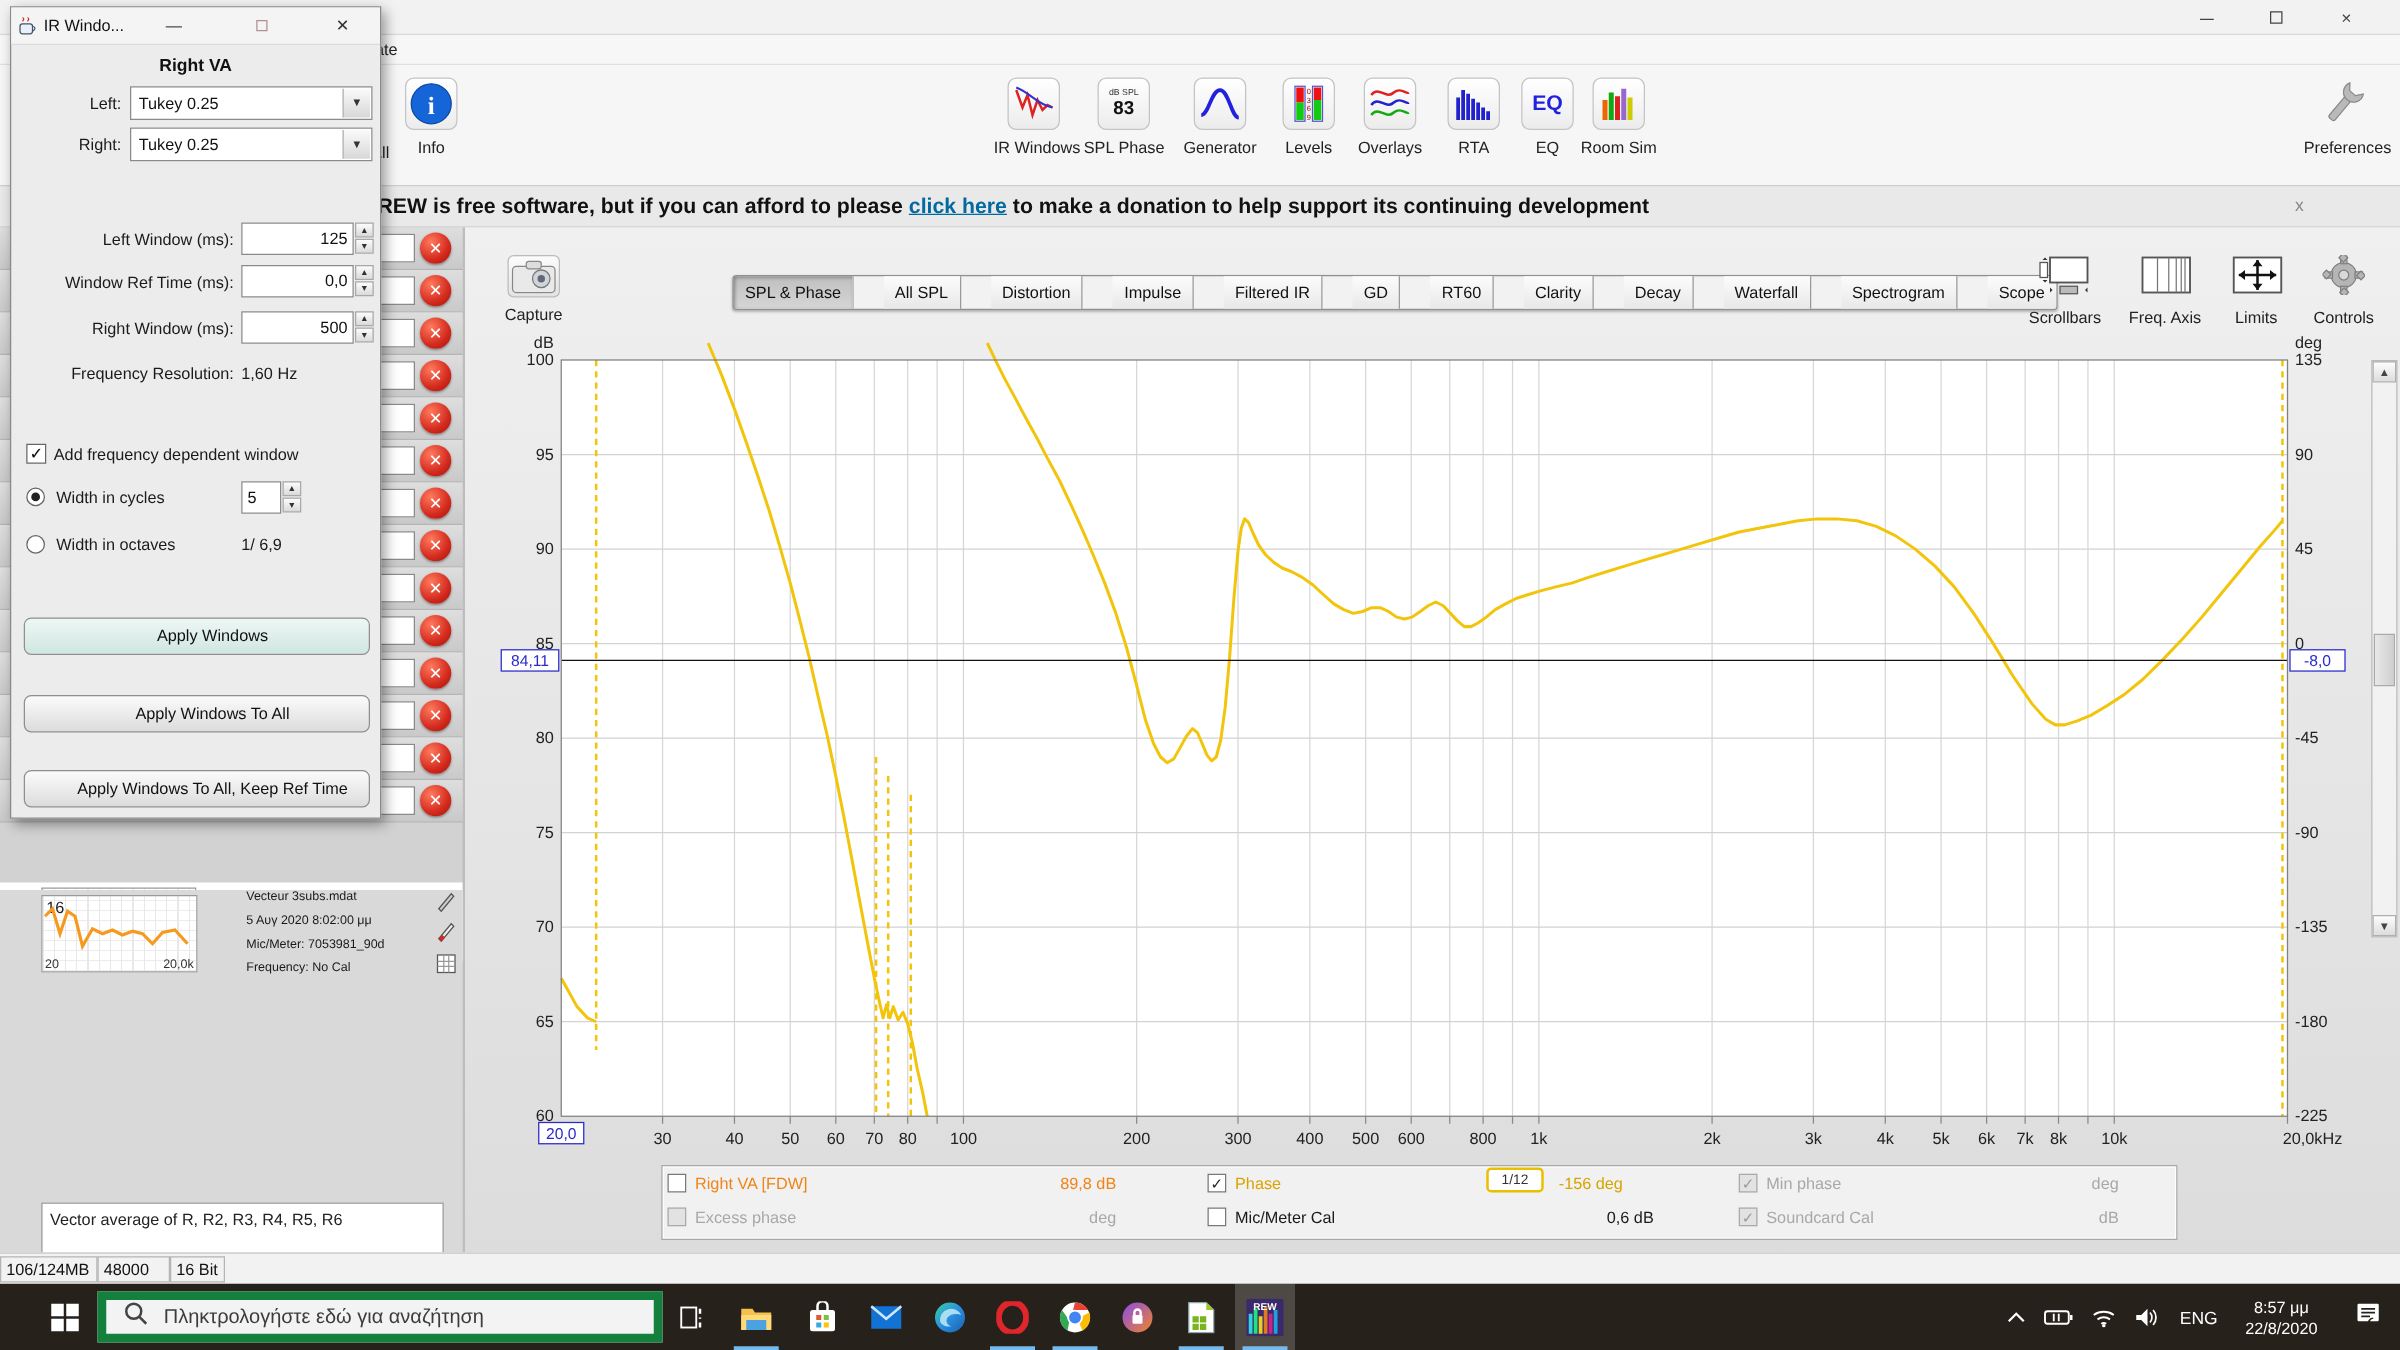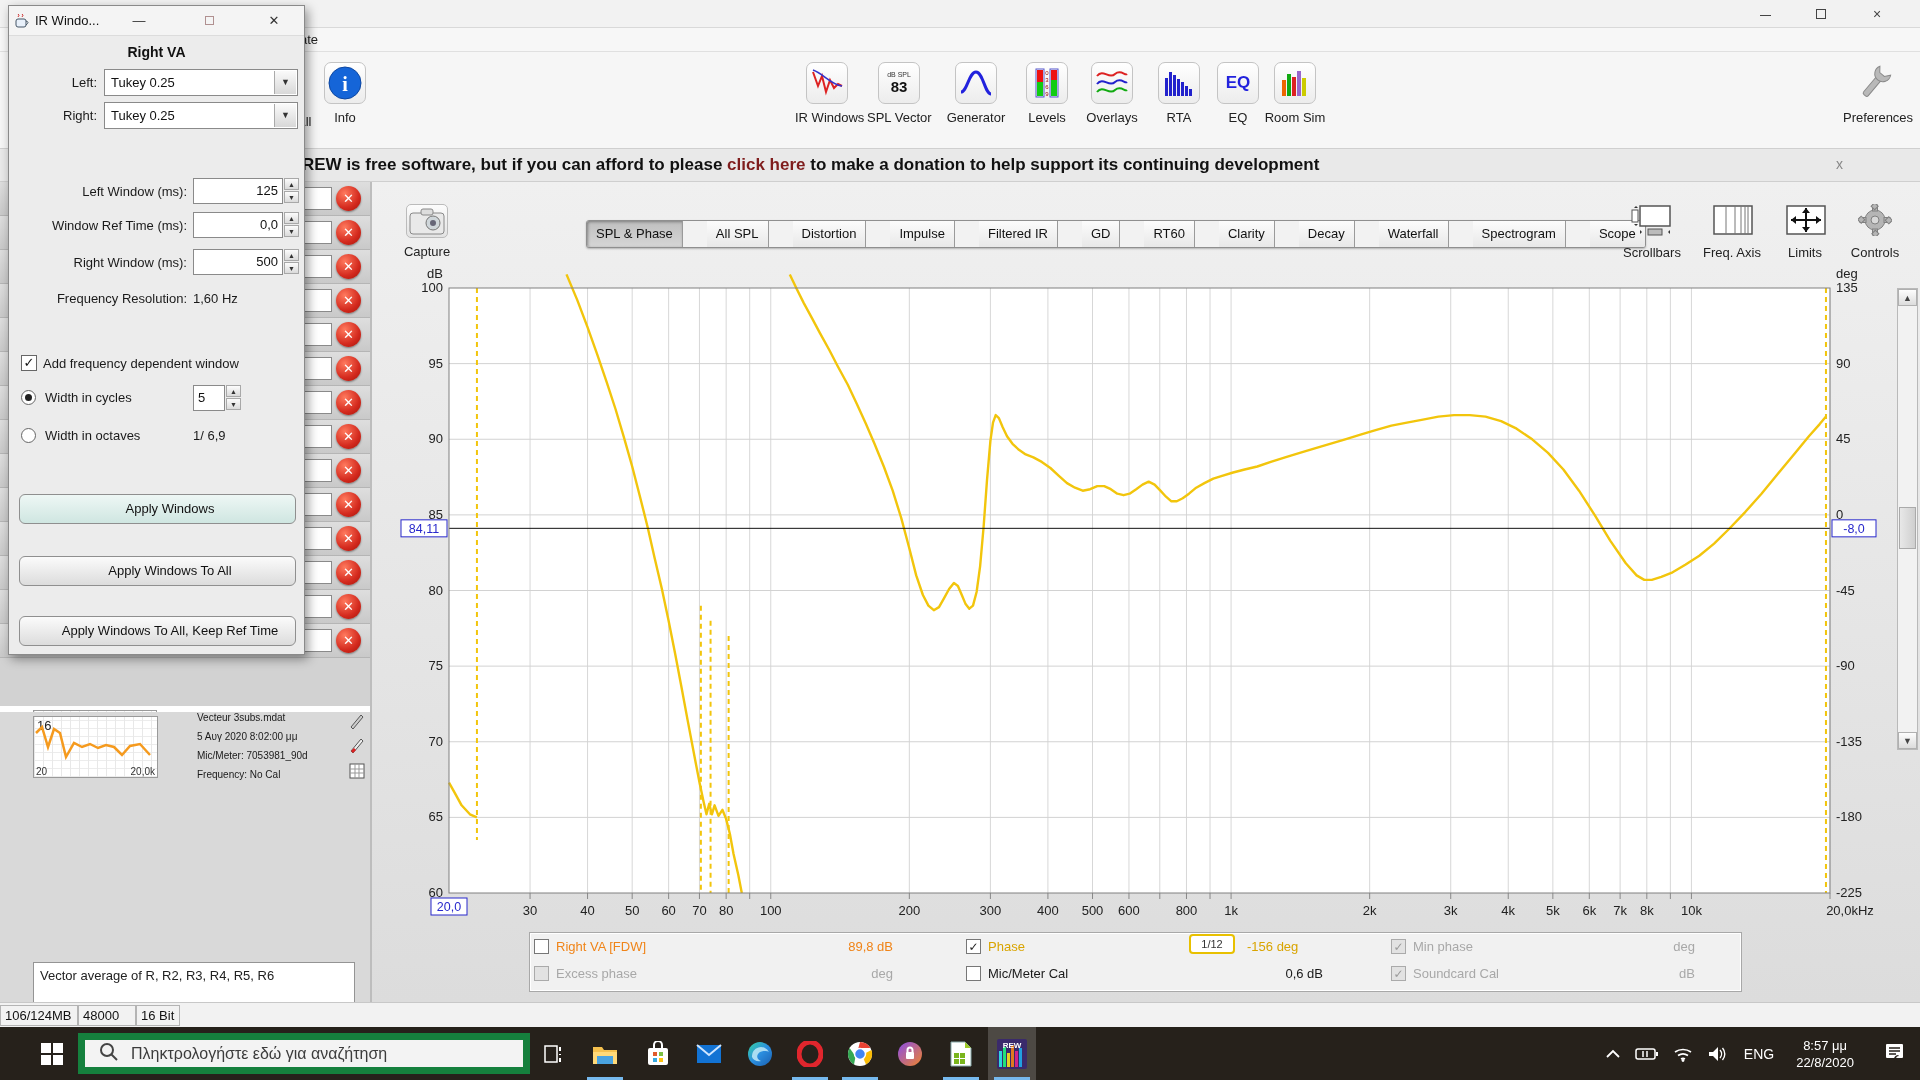--- a/index.html
+++ b/index.html
@@ -25,21 +25,21 @@
   #info-btn  { left:313px; } #t-irw { left:795px; } #t-spl { left:867px; } #t-gen { left:944px; }
   #t-lev { left:1015px; } #t-ovl { left:1080px; } #t-rta { left:1147px; } #t-eq { left:1206px; } #t-room { left:1263px; }
   #prefs-btn { left:1843px; }
   #prefs-btn .ticon { border:none; background:none; }
   .splbox { font-size:7px; color:#333; text-align:center; line-height:1.1; }
   .splbox b { font-size:15px; color:#111; }
   .eqtxt { font-size:17px; font-weight:bold; color:#2222dd; position:relative; }
 
   #banner { position:absolute; left:0; top:148px; width:1920px; height:34px; background:#e9e9e9; border-top:1px solid #cfcfcf; border-bottom:1px solid #cfcfcf; }
   #banner-text { position:absolute; left:302px; top:6px; font-size:17px; font-weight:bold; color:#111; white-space:nowrap; }
-  #banner-link { color:#7f1d1d; cursor:pointer; }
+  #banner-link { color:#0369a1; text-decoration:underline; cursor:pointer; }
   #banner-close { position:absolute; left:1836px; top:7px; font-size:14px; color:#888; }
 
   
   #left-panel { position:absolute; left:0; top:182px; width:372px; height:820px; background:#d2d2d2; overflow:hidden; border-right:2px solid #bdbdbd; }
   .m-row { position:absolute; left:0; width:372px; height:34px; background:linear-gradient(#dedede,#c9c9c9); border-bottom:1px solid #b5b5b5; }
   .m-thumb-sm { position:absolute; left:8px; top:3px; width:120px; height:27px; background:#fff; border:1px solid #9a9a9a; }
   .m-field-sm { position:absolute; left:196px; top:5px; width:136px; height:23px; background:#fff; border:1px solid #8a8a8a; }
   .xbtn { position:absolute; width:25px; height:25px; border-radius:50%; background:radial-gradient(circle at 35% 30%, #ff7a5e, #d42a1e 60%, #a31208); color:#fff; font-size:13px; font-weight:bold; text-align:center; line-height:25px; box-shadow:0 1px 2px rgba(0,0,0,.4); }
   .m-row .xbtn { left:336px; top:4px; }
   .thumbgrid { background-image:repeating-linear-gradient(90deg,#e8e8e8 0 1px,transparent 1px 9px),repeating-linear-gradient(0deg,#ececec 0 1px,transparent 1px 8px); background-color:#fff; }
@@ -165,21 +165,21 @@
             <path d="M3,4 C14,8 20,18 32,20" fill="none" stroke="#33c" stroke-width="1.6"></path>
           </svg>
       </span>
       <span class="tlabel">IR Windows</span>
     </div>
 
     <div class="tool" id="t-spl">
       <span class="ticon">
         <span class="splbox"><span>dB SPL</span><br><b>83</b></span>
       </span>
-      <span class="tlabel">SPL Vector</span>
+      <span class="tlabel">SPL Phase</span>
     </div>
 
     <div class="tool" id="t-gen">
       <span class="ticon">
         <svg width="34" height="34">
             <path d="M2,26 C8,26 10,6 17,6 C24,6 26,28 32,28" fill="none" stroke="#2222dd" stroke-width="3"></path>
           </svg>
       </span>
       <span class="tlabel">Generator</span>
     </div>

